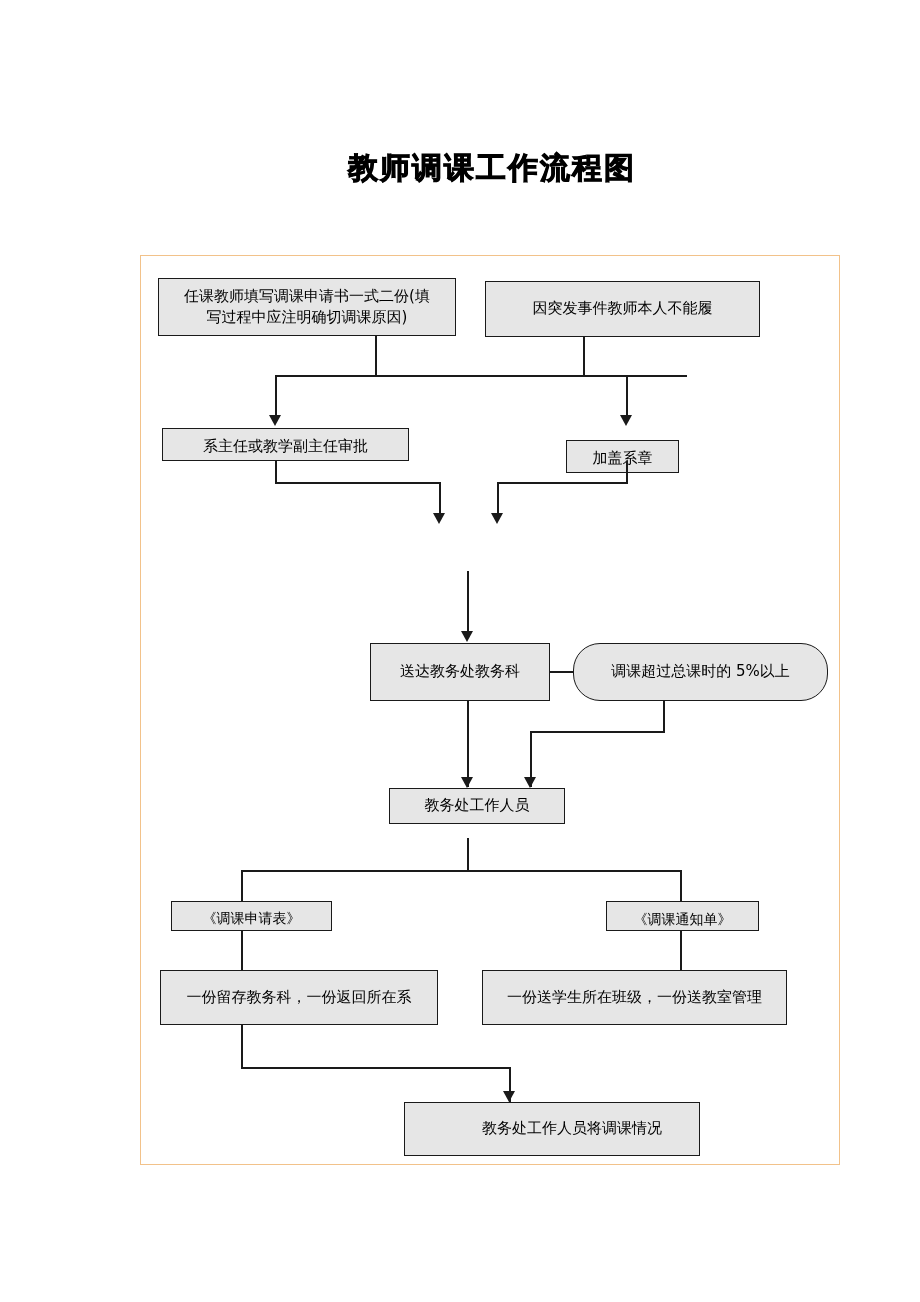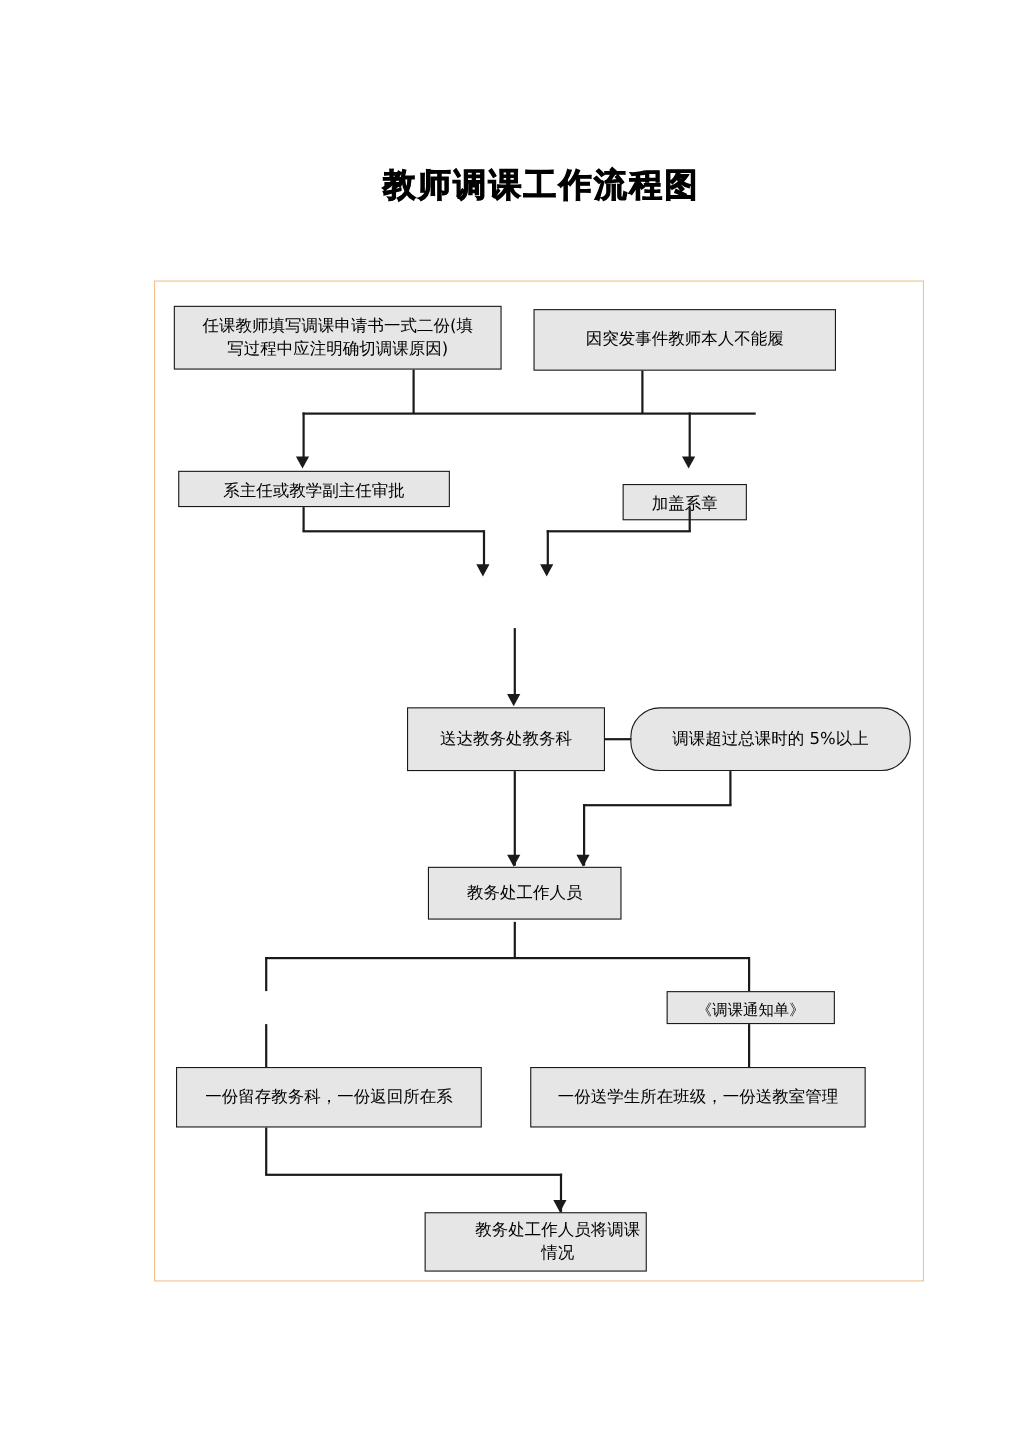--- a/index.html
+++ b/index.html
@@ -107,38 +107,41 @@
 
 
   <div class="node" style="left:370px; top:643px; width:180px; height:58px;">
     <span class="txt">送达教务处教务科</span>
   </div>
 
   <div class="node" style="left:573px; top:643px; width:255px; height:58px;border-radius:27px;">
     <span class="txt">调课超过总课时的 5%以上</span>
   </div>
 
-  <div class="node" style="left:389px; top:788px; width:176px; height:48px;">
+  <div class="node" style="left:389px; top:788px; width:176px; height:36px;">
     <span class="txt">教务处工作人员</span>
   </div>
 
+  <div class="node clip sm" style="left:171px; top:901px; width:161px; height:30px;">
+    <span class="txt">《调课申请表》</span>
+  </div>
 
   <div class="node clip sm" style="left:606px; top:901px; width:153px; height:30px;align-items:center;">
     <span class="txt">《调课通知单》</span>
   </div>
 
   <div class="node" style="left:160px; top:970px; width:278px; height:55px;">
     <span class="txt">一份留存教务科，一份返回所在系</span>
   </div>
 
   <div class="node" style="left:482px; top:970px; width:305px; height:55px;">
     <span class="txt">一份送学生所在班级，一份送教室管理</span>
   </div>
 
-  <div class="node" style="left:386px; top:1102px; width:202px; height:54px;padding-left:44px;">
+  <div class="node" style="left:404px; top:1102px; width:296px; height:54px;padding-left:44px;">
     <span class="txt">教务处工作人员将调课情况</span>
   </div>
 
   <div class="ln vl" style="left:375px; top:336px; height:40px;"></div>
   <div class="ln vl" style="left:583px; top:337px; height:39px;"></div>
   <div class="ln hl" style="left:275px; top:375px; width:412px;"></div>
   <div class="ln vl" style="left:275px; top:375px; height:42px;"></div>
   <div class="arrow" style="left:269px; top:415px;"></div>
   <div class="ln vl" style="left:626px; top:375px; height:42px;"></div>
   <div class="arrow" style="left:620px; top:415px;"></div>

